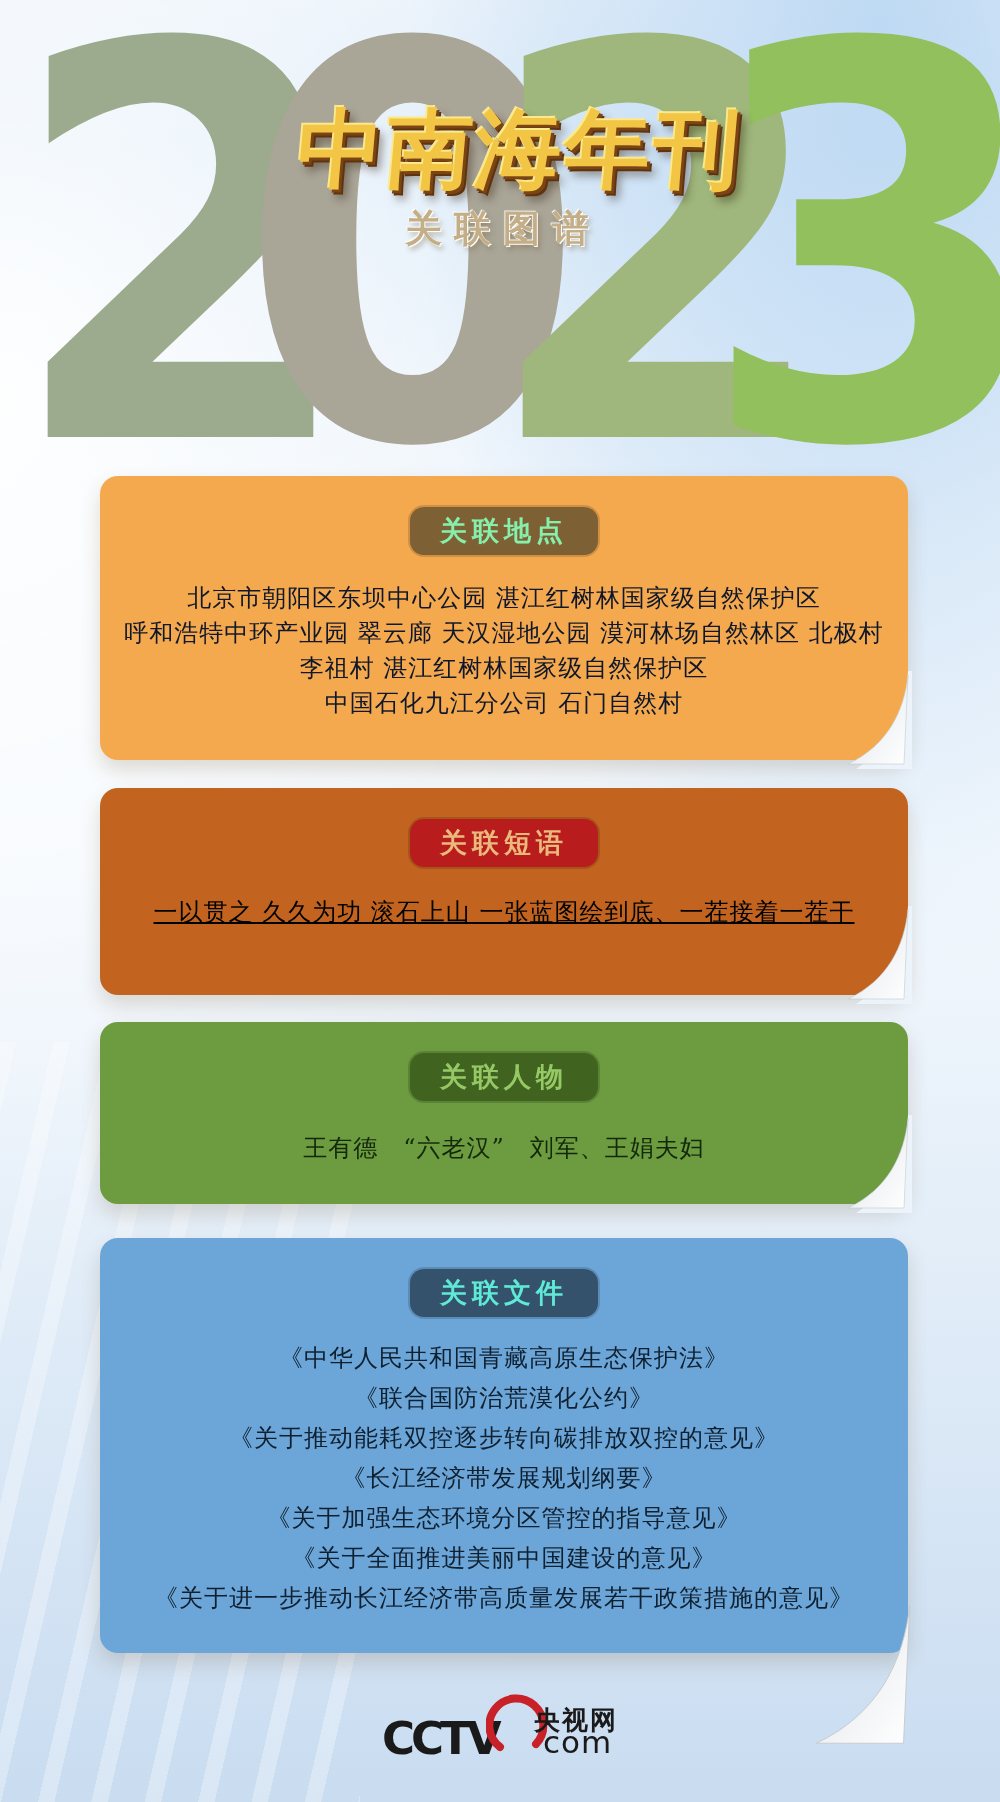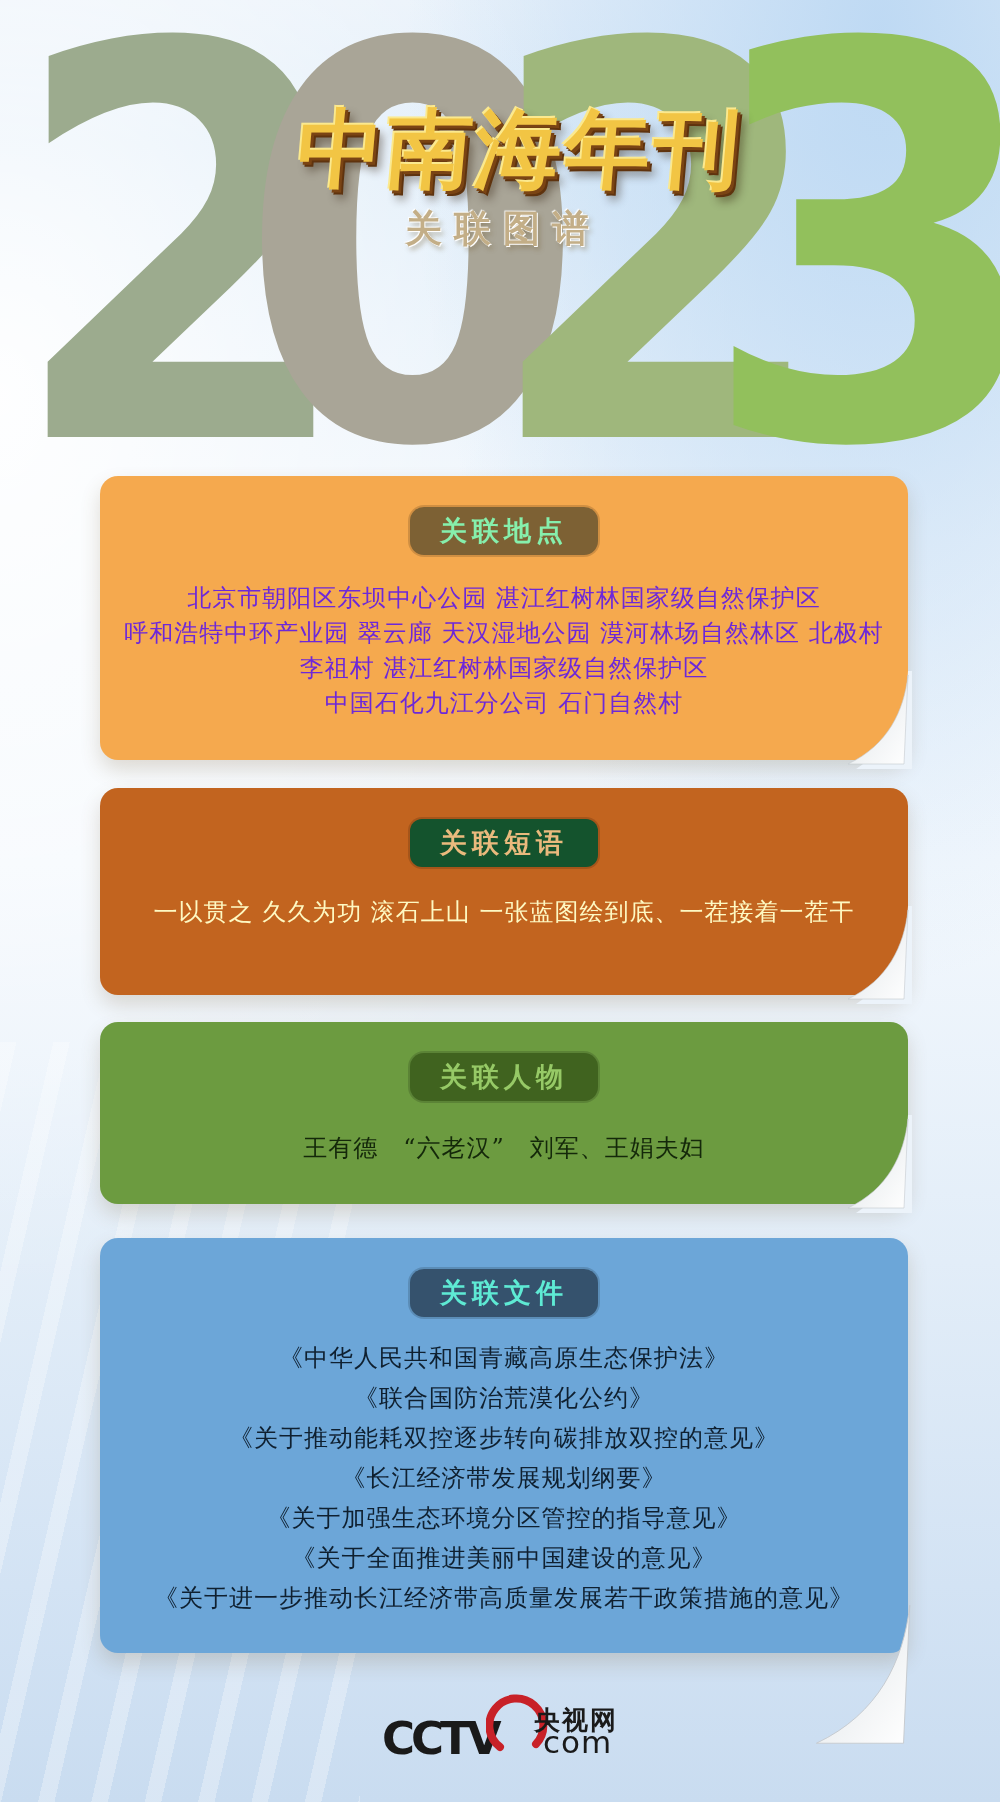--- a/index.html
+++ b/index.html
@@ -104,41 +104,41 @@
     <span class="digit d2" style="color: rgb(159, 183, 124);">2</span>
     <span class="digit d3" style="color: rgb(146, 192, 92);">3</span>
   </div>
 
   <div class="title">中南海年刊</div>
   <div class="subtitle">关联图谱</div>
 
   <div class="cards" id="cards">
       <div class="card card-places" style="background: rgb(245, 169, 78);">
     <div class="badge" style="background: rgb(125, 97, 52); color: #86efac; text-align: right;">关联地点</div>
-    <div class="lines" style="color: #6d28d9; margin-top: 26px;">
+    <div class="lines" style="color: #0f172a; margin-top: 26px;">
           <div class="line">北京市朝阳区东坝中心公园 湛江红树林国家级自然保护区</div>
           <div class="line">呼和浩特中环产业园 翠云廊 天汉湿地公园 漠河林场自然林区 北极村</div>
           <div class="line">李祖村 湛江红树林国家级自然保护区</div>
           <div class="line">中国石化九江分公司 石门自然村</div>
         </div>
     <svg class="curl" viewBox="0 0 72 98" preserveAspectRatio="none">
       <defs>
         <linearGradient id="curlGrad" x1="0" y1="0" x2="1" y2="1">
           <stop offset="0" stop-color="#b9bdc2"></stop>
           <stop offset="0.45" stop-color="#eceff1"></stop>
           <stop offset="1" stop-color="#ffffff"></stop>
         </linearGradient>
       </defs>
       <path class="notch" d="M72 0 L72 98 L16 98 C50 76 66 42 68 0 Z" fill="#ecf3fa"></path>
       <path d="M68 4 C64 40 48 74 8 93 L64 93 Z" fill="url(#curlGrad)" stroke="#c5c9ce" stroke-width="0.6"></path>
     </svg>
   </div>
       <div class="card card-phrases" style="background: rgb(194, 100, 31);">
-    <div class="badge" style="background: #14532d; color: rgb(234, 186, 125); border-radius: 12px;">关联短语</div>
-    <div class="lines" style="color: #fef9c3;">
+    <div class="badge" style="background: #b91c1c; color: rgb(234, 186, 125);">关联短语</div>
+    <div class="lines" style="color: #000000; text-decoration: underline;">
           <div class="line">一以贯之 久久为功 滚石上山 一张蓝图绘到底、一茬接着一茬干</div>
         </div>
     <svg class="curl" viewBox="0 0 72 98" preserveAspectRatio="none">
       <defs>
         <linearGradient id="curlGrad" x1="0" y1="0" x2="1" y2="1">
           <stop offset="0" stop-color="#b9bdc2"></stop>
           <stop offset="0.45" stop-color="#eceff1"></stop>
           <stop offset="1" stop-color="#ffffff"></stop>
         </linearGradient>
       </defs>

